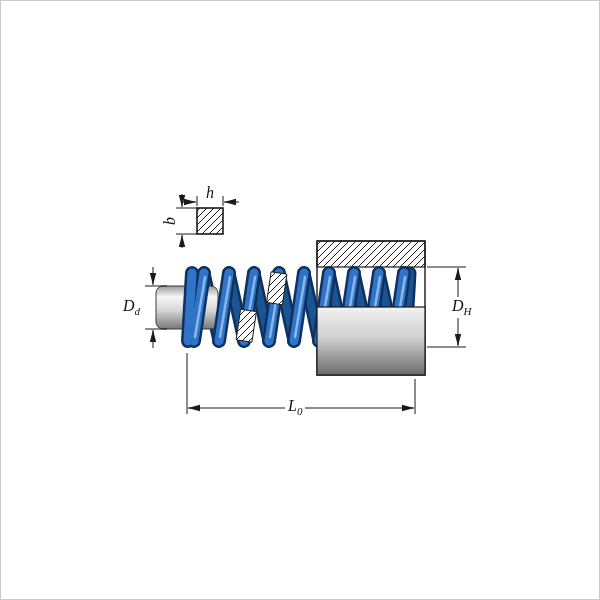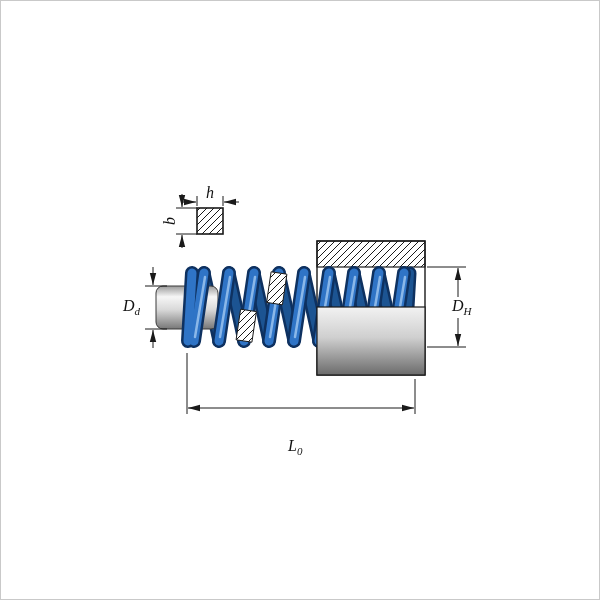--- a/index.html
+++ b/index.html
@@ -181,16 +181,16 @@
 
   <div class="lbl rot center" style="left:160px;top:212px;width:18px;">
     <span>b</span></div>
 
   <div class="lbl" style="left:122px;top:297px;">
     <span>D</span><sub>d</sub></div>
 
   <div class="lbl on-line" style="left:441px;top:296px;margin-left:7px;">
     <span>D</span><sub>H</sub></div>
 
-  <div class="lbl on-line center" style="left:284px;top:396px;margin-top:40px;">
+  <div class="lbl on-line center" style="left:284px;top:396px;">
     <span>L</span><sub>0</sub></div>
 
 </div>
 
 </body></html>

